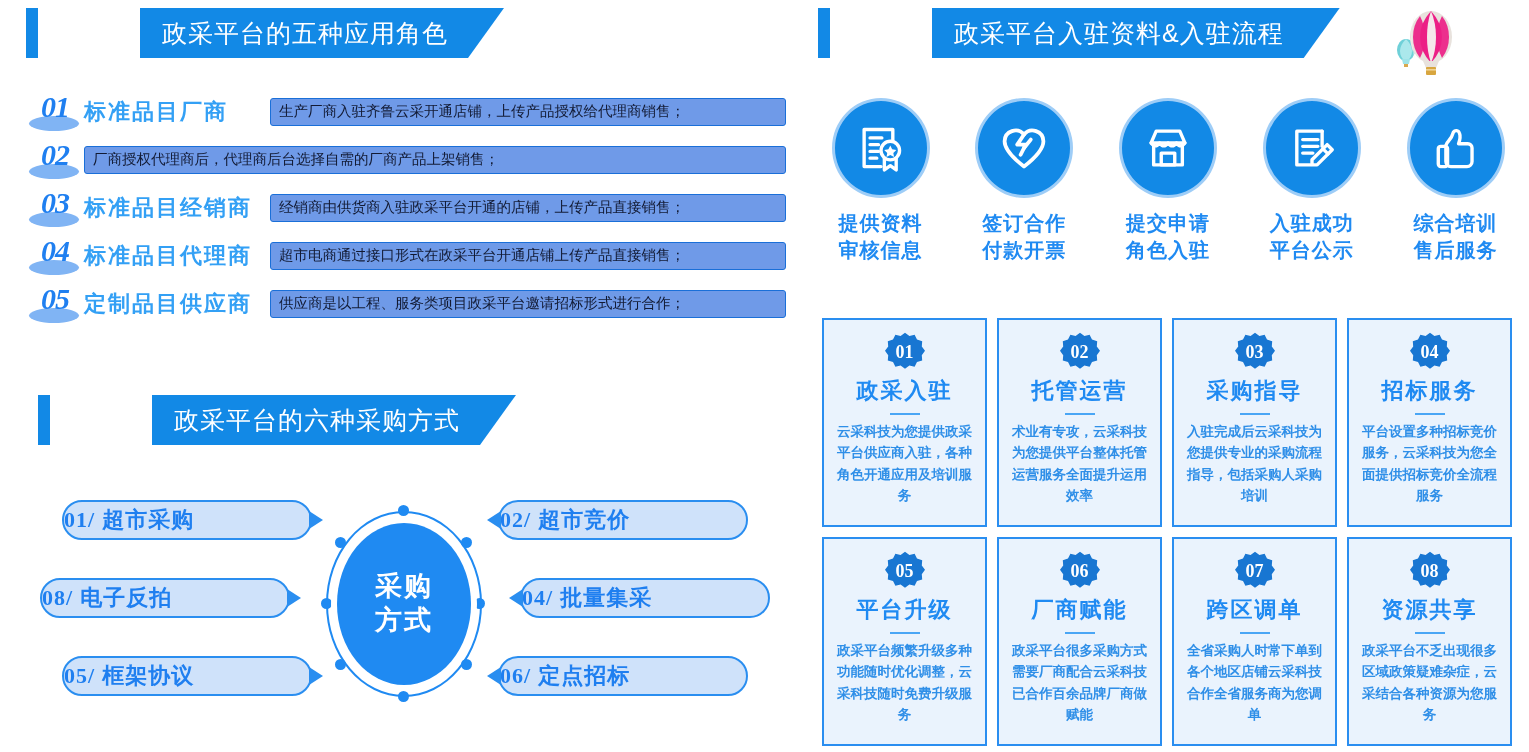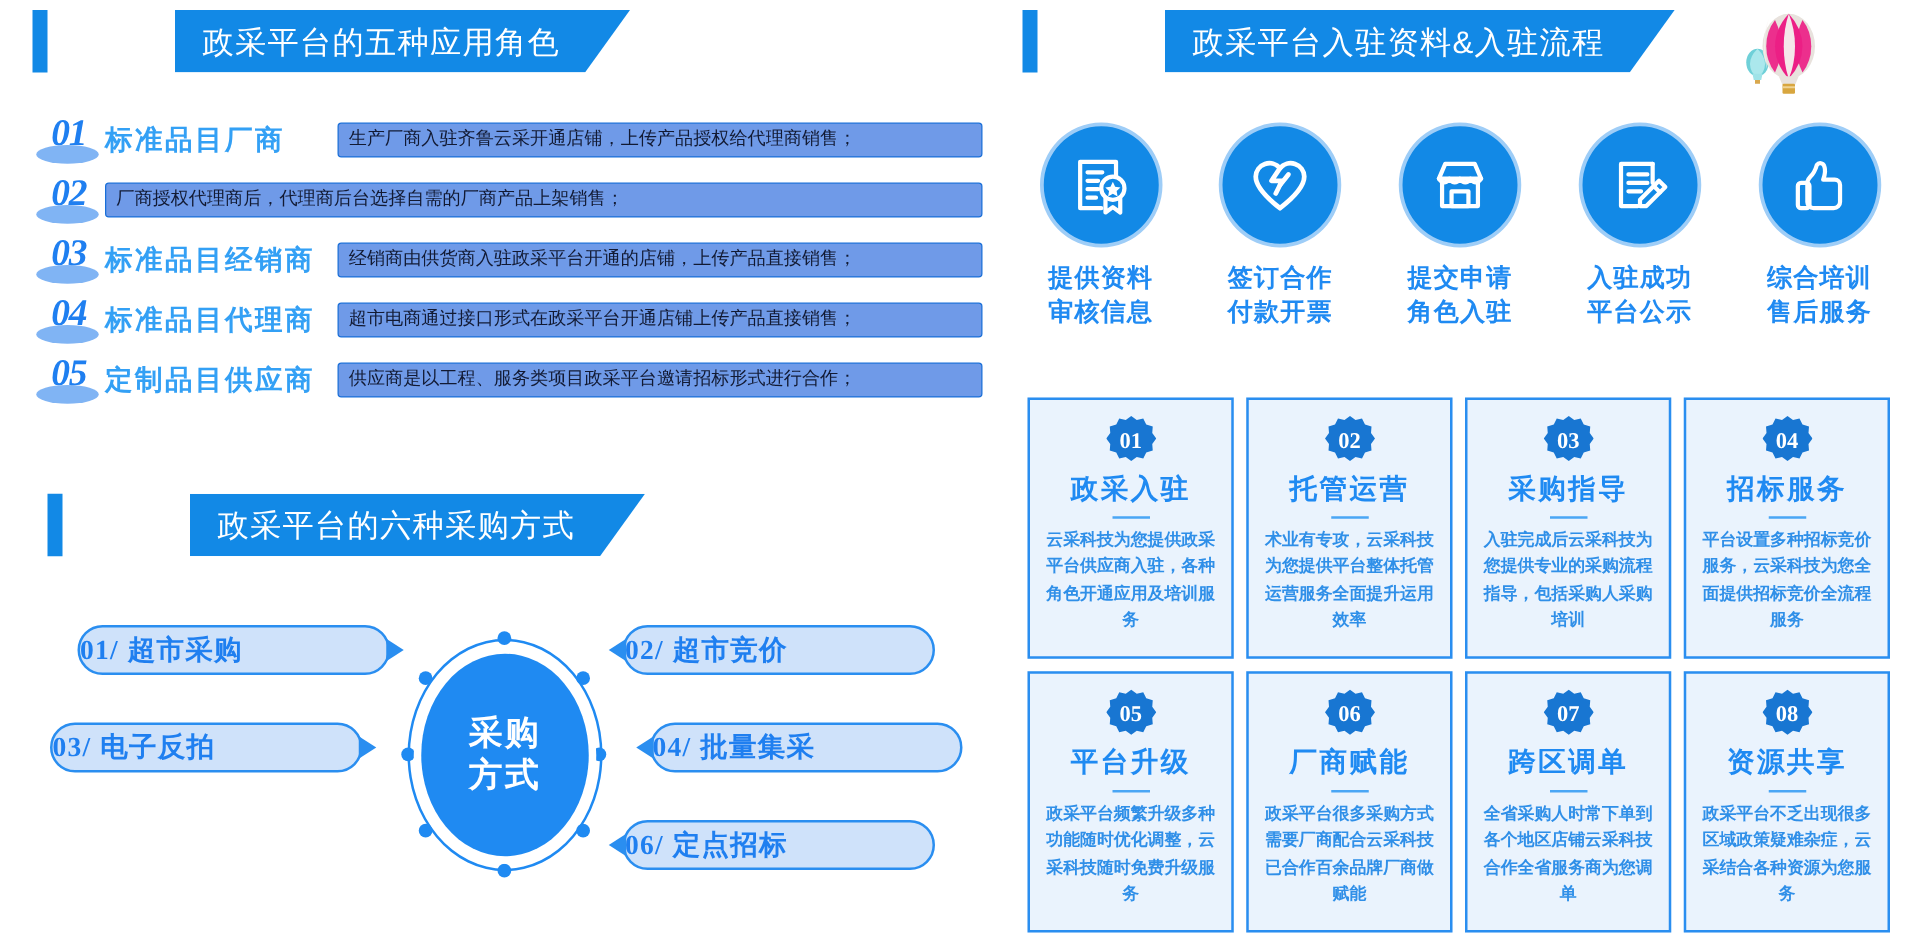--- a/index.html
+++ b/index.html
@@ -211,21 +211,24 @@
     <div class="body">
       <span>政采平台的六种采购方式</span>
     </div>
   </div>
 
   <div class="methods">
     <div class="bubble left b1">
       <span class="sl">01/</span>&nbsp;<span>超市采购</span>
     </div>
     <div class="bubble left b3">
-      <span class="sl">03/</span>&nbsp;<span>电子反拍</span>
+      <span class="sl">08/</span>&nbsp;<span>电子反拍</span>
+    </div>
+    <div class="bubble left b5">
+      <span class="sl">05/</span>&nbsp;<span>框架协议</span>
     </div>
     <div class="bubble right b2">
       <span class="sl">02/</span>&nbsp;<span>超市竞价</span>
     </div>
     <div class="bubble right b4">
       <span class="sl">04/</span>&nbsp;<span>批量集采</span>
     </div>
     <div class="bubble right b6">
       <span class="sl">06/</span>&nbsp;<span>定点招标</span>
     </div>

